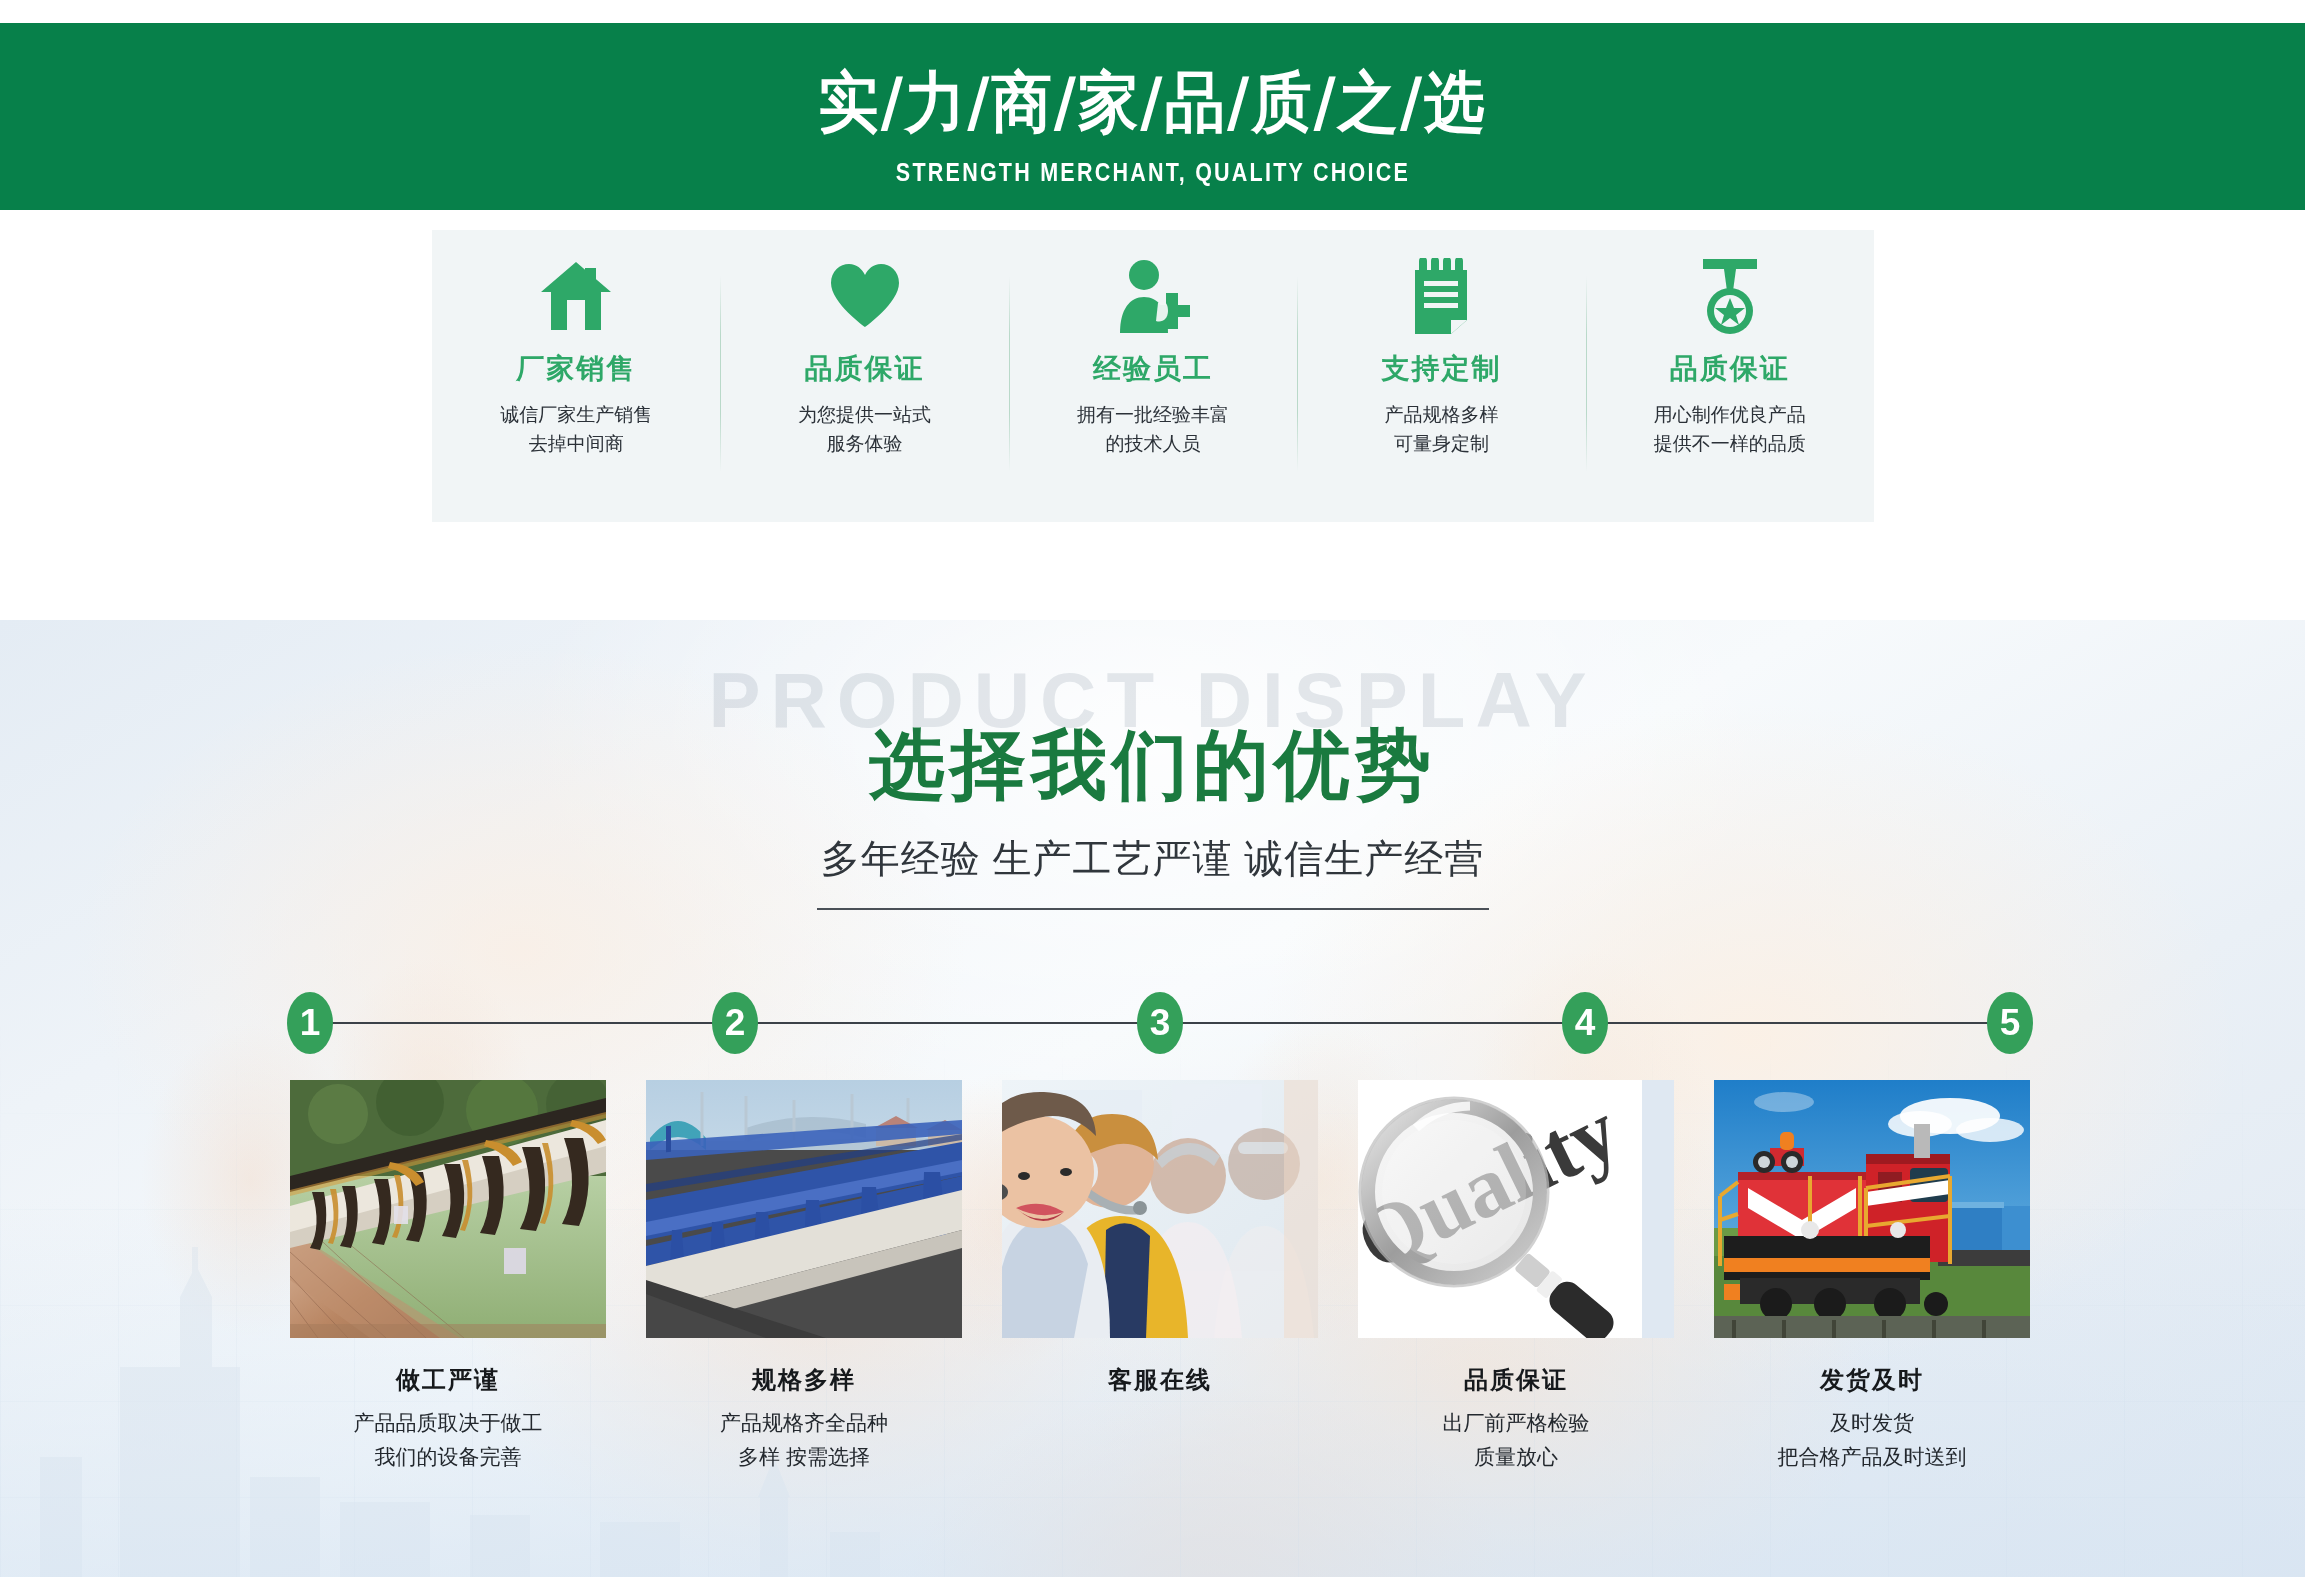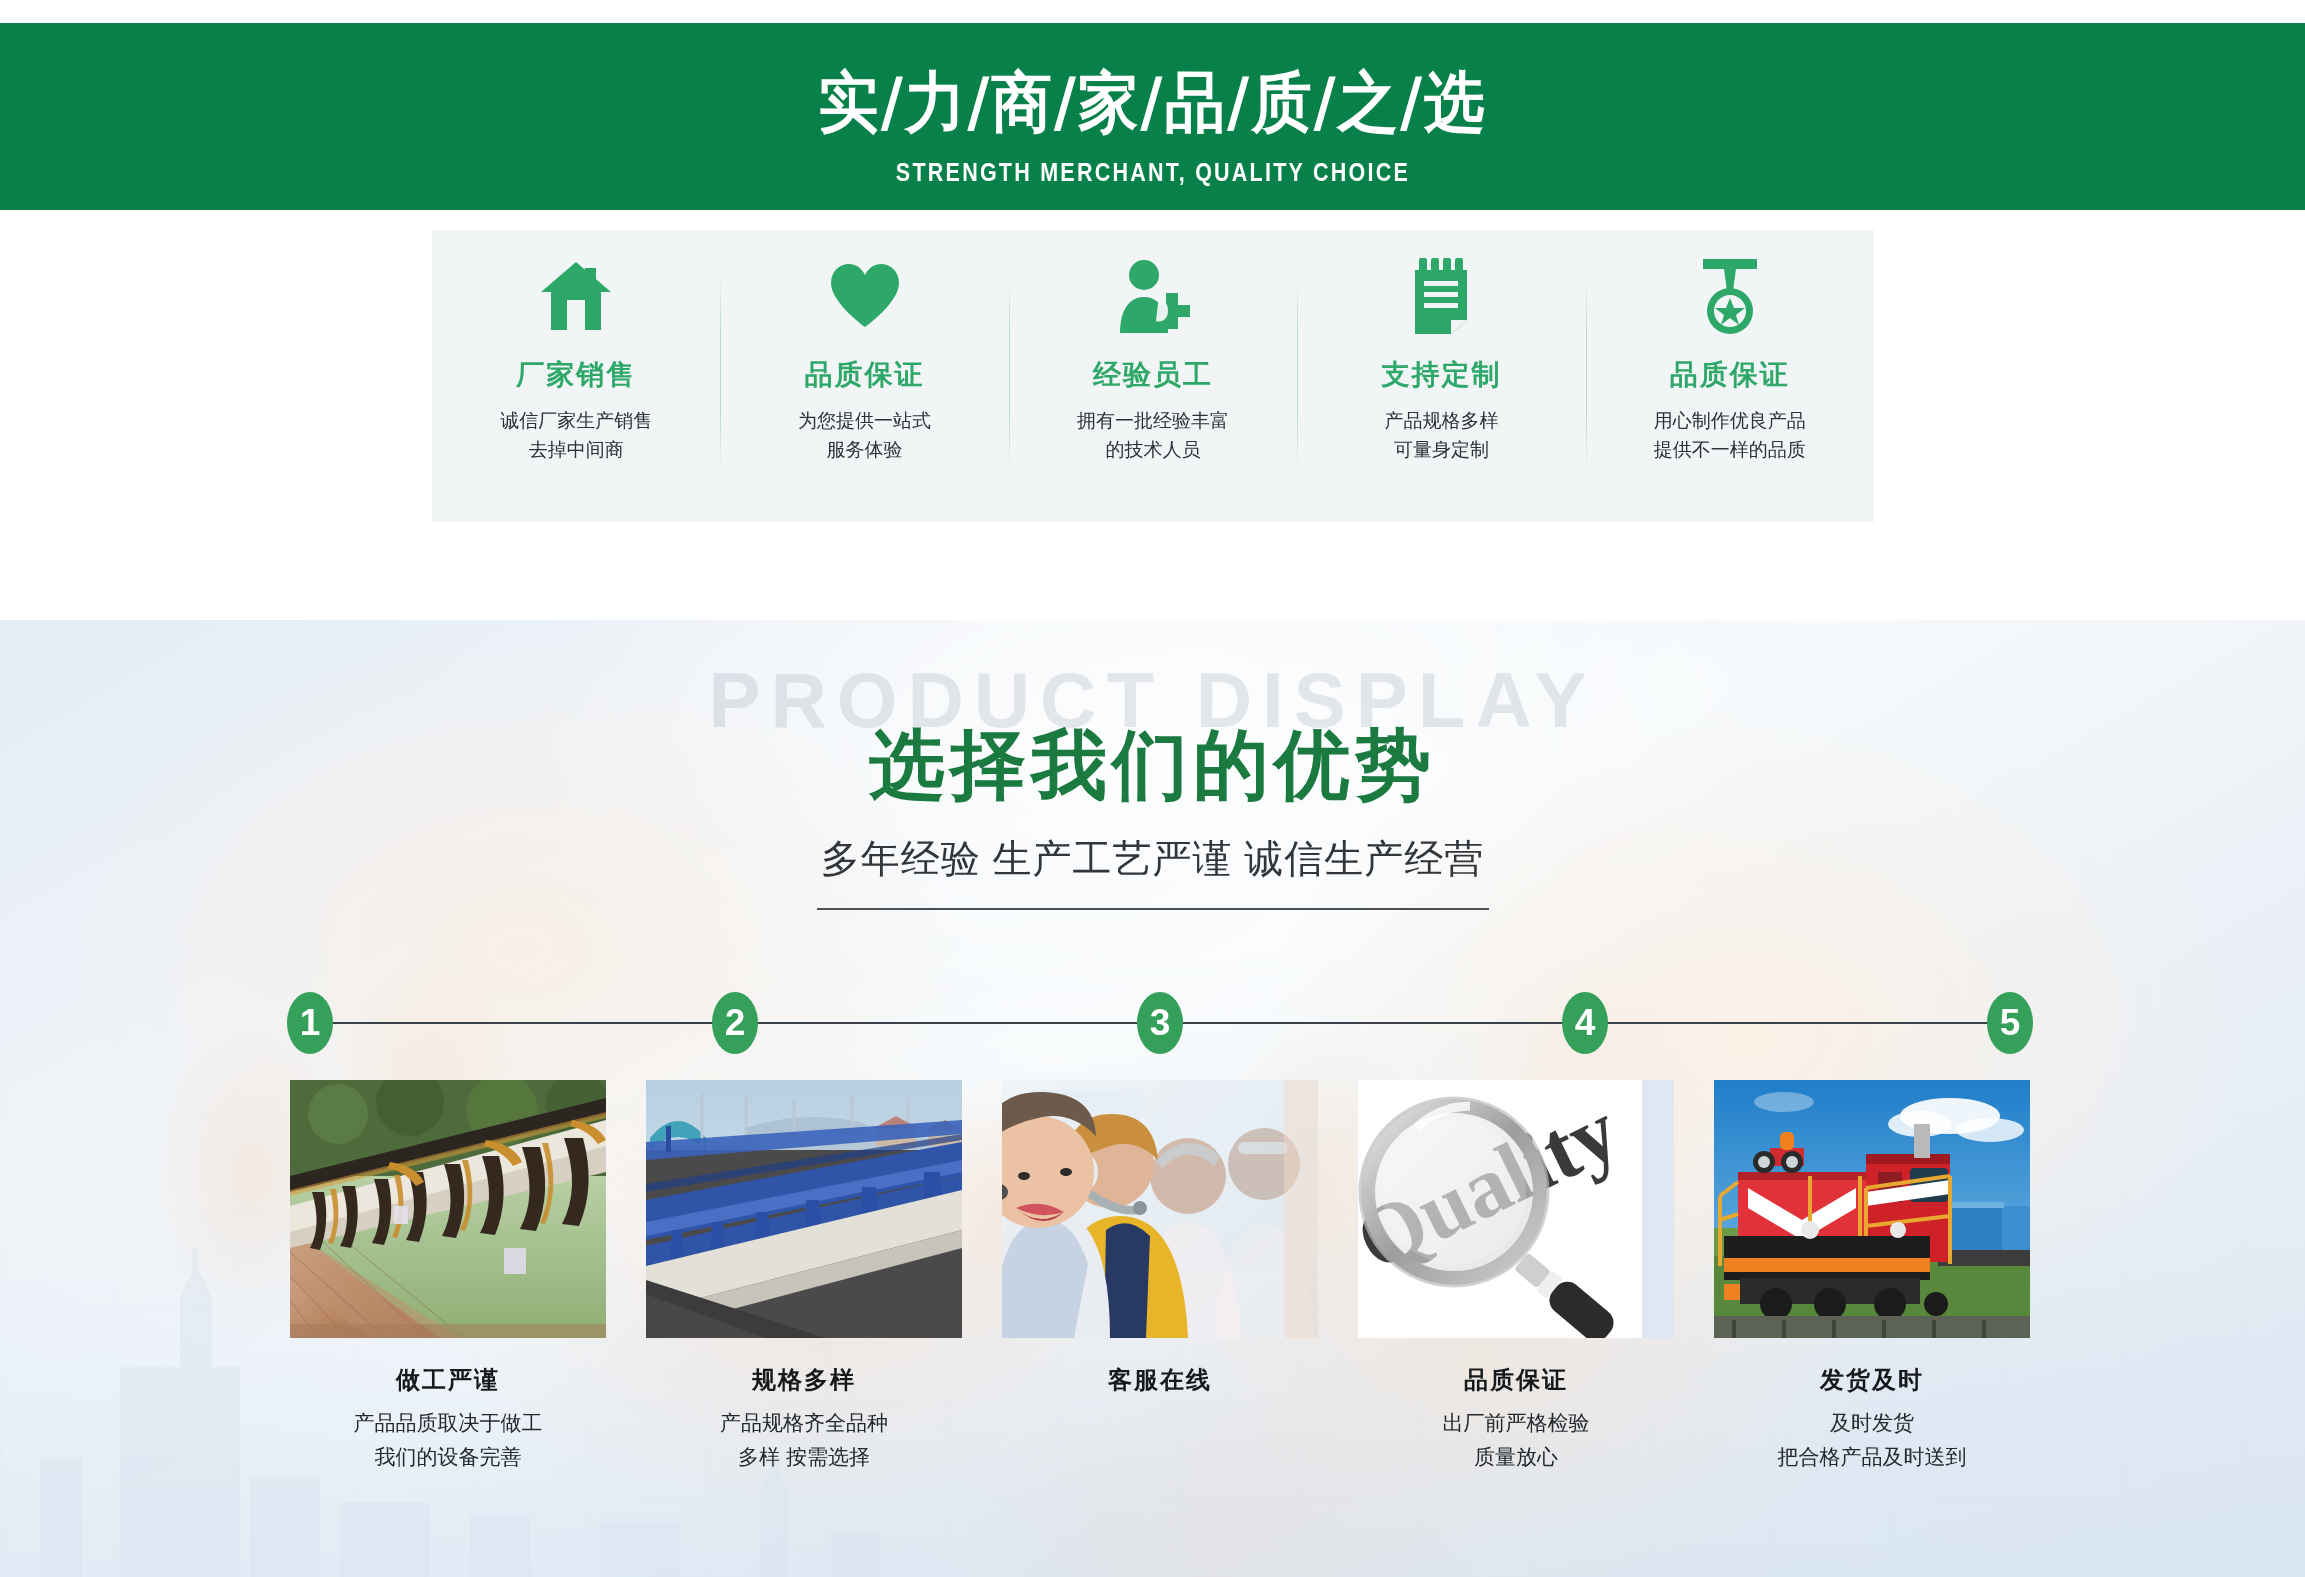--- a/index.html
+++ b/index.html
@@ -59,21 +59,21 @@
     position:absolute; left:0; top:46px;
     width:1px; height:196px;
     background:linear-gradient(to bottom,rgba(160,200,180,0),#b9d9c9 30%,#b9d9c9 70%,rgba(160,200,180,0));
   }
   .feature-icon {
     height:76px;
     display:flex; align-items:center; justify-content:center;
   }
   .feature-icon svg { display:block; }
   .feature-title {
-    margin-top:22px;
+    margin-top:16px;
     color:#2ea868;
     font-size:28px;
     font-weight:bold;
     letter-spacing:2px;
     white-space:nowrap;
   }
   .feature-desc {
     margin-top:12px;
     color:#2b3138;
     font-size:19px;

